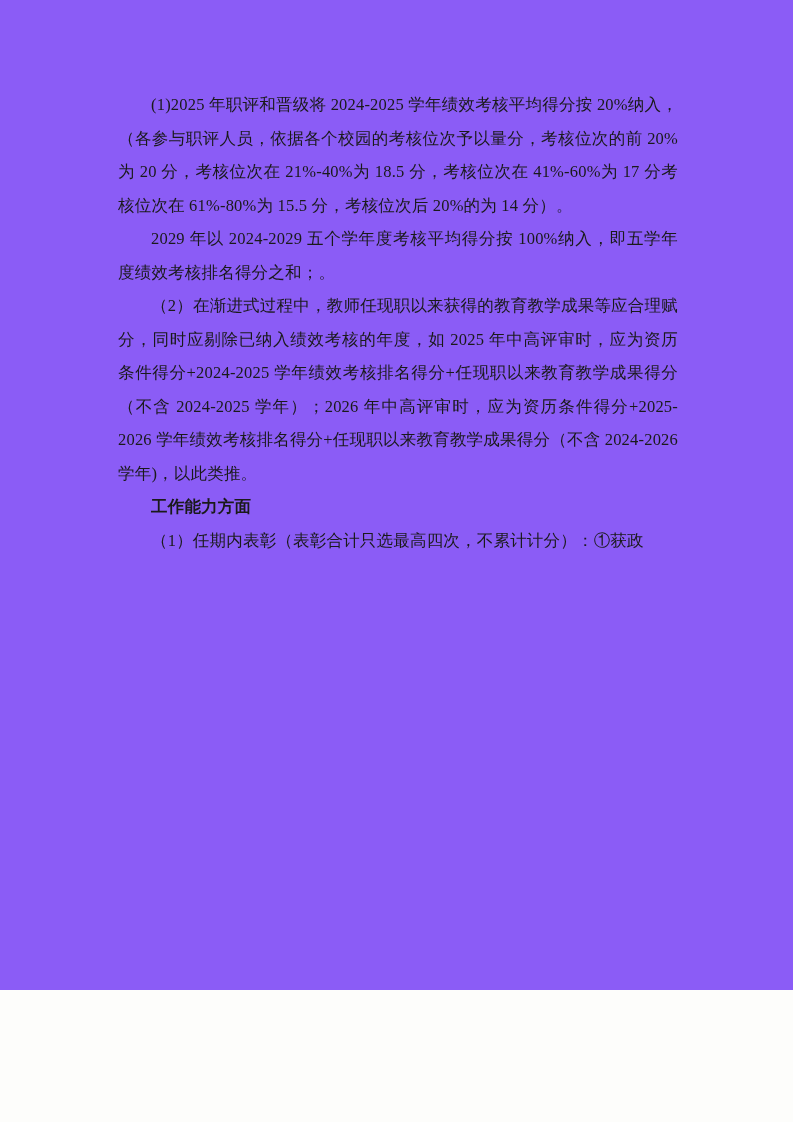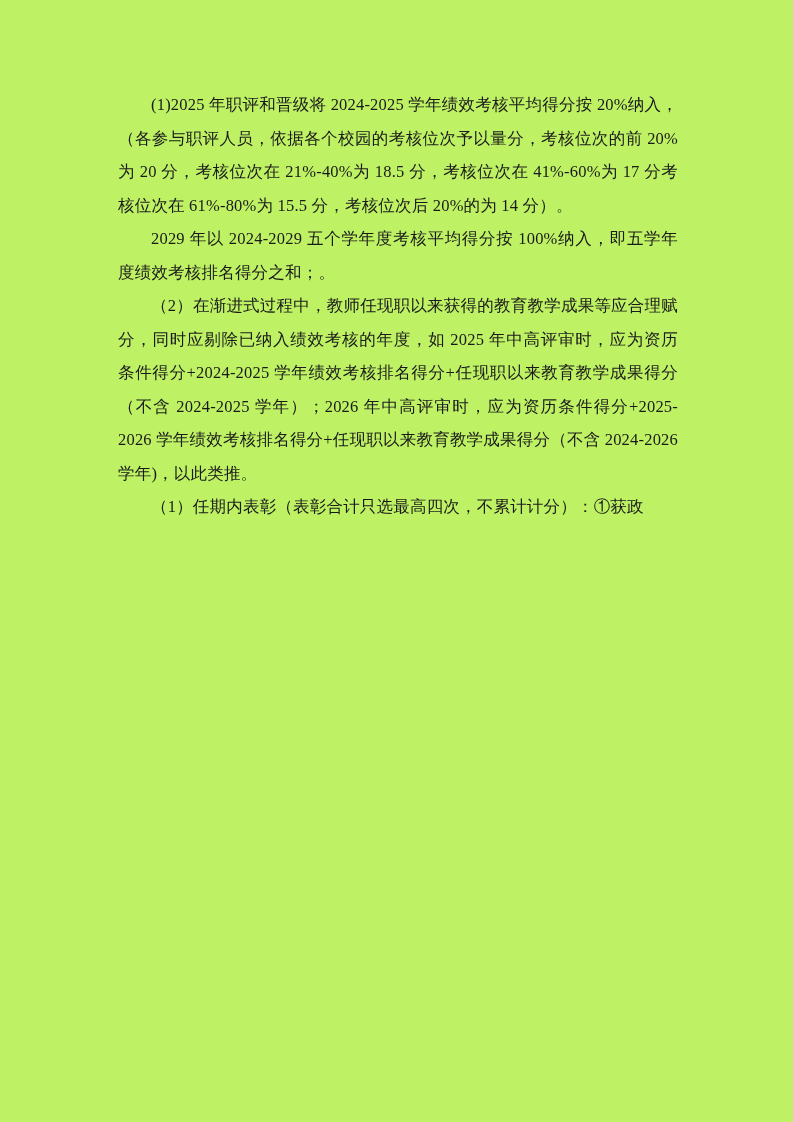--- a/index.html
+++ b/index.html
@@ -10,22 +10,22 @@
   body {
     width: 793px;
     height: 1122px;
     overflow: hidden;
     font-family: "Liberation Serif", "DejaVu Serif", serif;
     color: #1a1a1a;
   }
   .page {
     position: relative;
     width: 793px;
-    height: 1122px;
-    background: #bef264;
+    height: 990px;
+    background: #8b5cf6;
     box-sizing: border-box;
   }
   .content {
     position: absolute;
     left: 118px;
     top: 88px;
     width: 560px;
   }
   p.para {
     margin: 0 0 0 0;
@@ -47,17 +47,18 @@
 <body>
 
 <div class="page">
   <div class="content">
 
     <p class="para">(1)2025 年职评和晋级将 2024-2025 学年绩效考核平均得分按 20%纳入，（各参与职评人员，依据各个校园的考核位次予以量分，考核位次的前 20%为 20 分，考核位次在 21%-40%为 18.5 分，考核位次在 41%-60%为 17 分考核位次在 61%-80%为 15.5 分，考核位次后 20%的为 14 分）。</p>
     <p class="para">2029 年以 2024-2029 五个学年度考核平均得分按 100%纳入，即五学年度绩效考核排名得分之和；。</p>
     <p class="para">（2）在渐进式过程中，教师任现职以来获得的教育教学成果等应合理赋分，同时应剔除已纳入绩效考核的年度，如 2025 年中高评审时，应为资历条件得分+2024-2025 学年绩效考核排名得分+任现职以来教育教学成果得分（不含 2024-2025 学年）；2026 年中高评审时，应为资历条件得分+2025-2026 学年绩效考核排名得分+任现职以来教育教学成果得分（不含 2024-2026 学年)，以此类推。</p>
 
 
+    <p class="para heading">工作能力方面</p>
 
     <p class="para">（1）任期内表彰（表彰合计只选最高四次，不累计计分）：①获政</p>
 
   </div>
 </div>
 
 </body></html>

